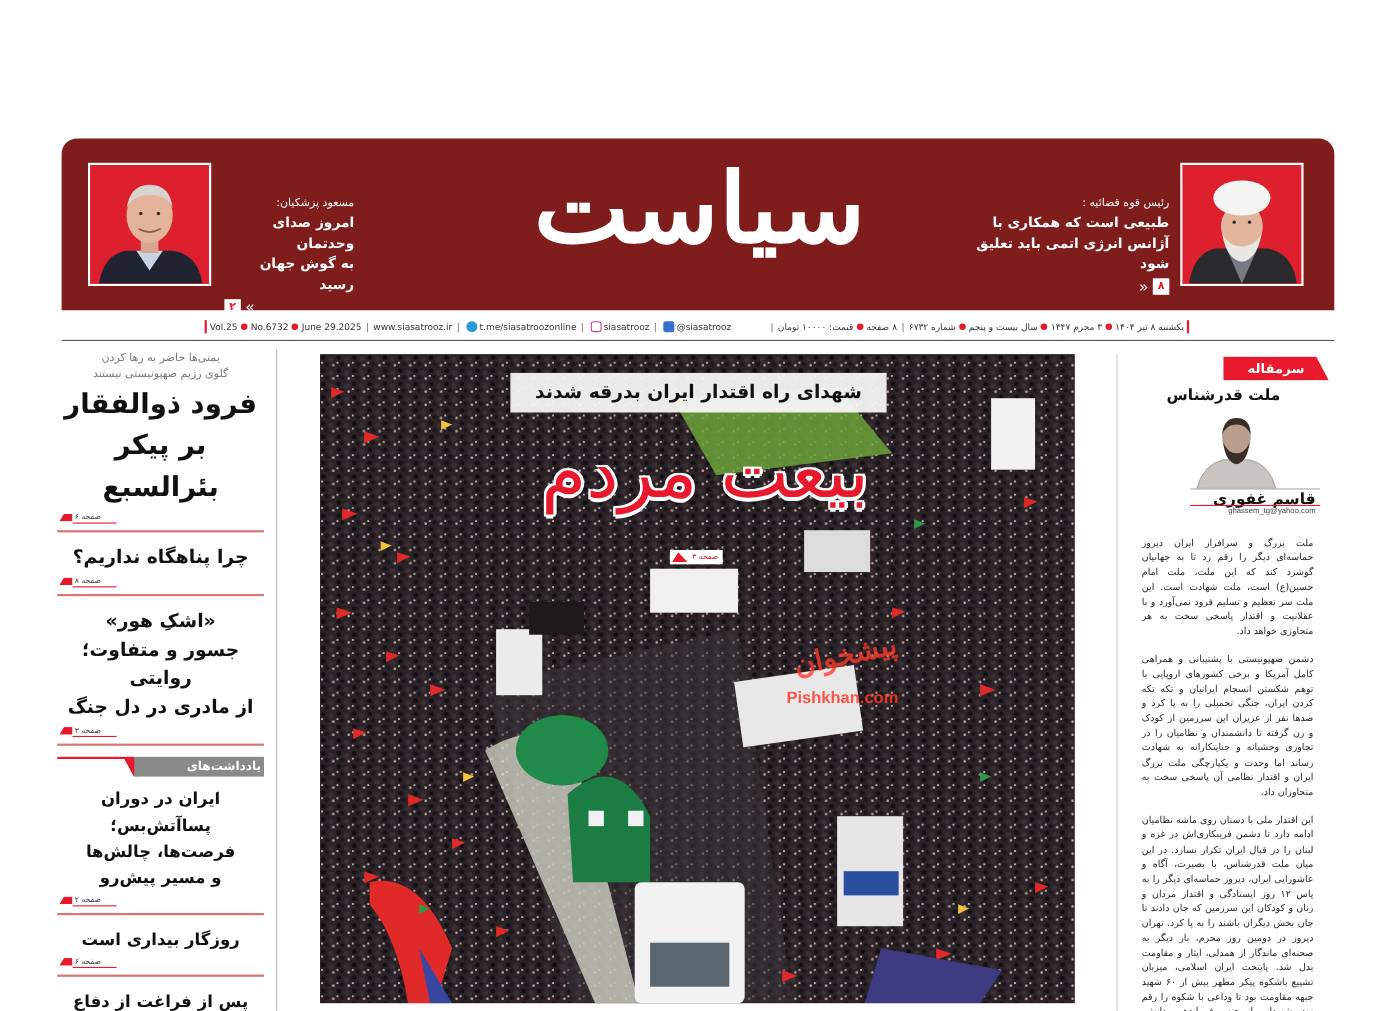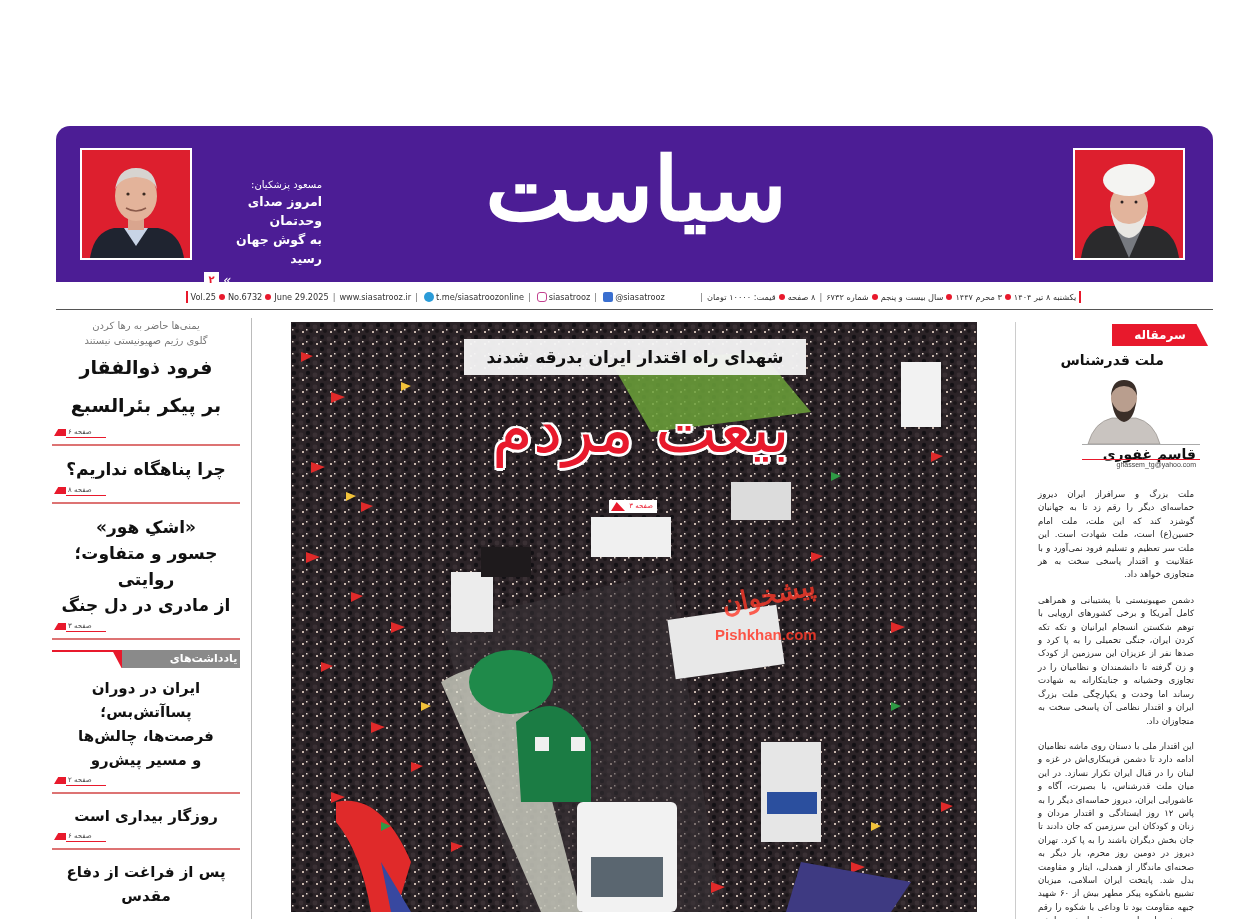--- a/index.html
+++ b/index.html
@@ -2,21 +2,21 @@
 <html><head>
 <meta charset="utf-8">
 <style>
   * { box-sizing: border-box; margin: 0; padding: 0; }
   html, body { width: 1250px; height: 919px; background: #ffffff; overflow: hidden; }
   body { position: relative; font-family: "DejaVu Sans", sans-serif; color: #111; }
 
   
   .masthead {
     position: absolute; left: 56px; top: 126px; width: 1157px; height: 156px;
-    background: #4c1d95; border-radius: 14px 14px 0 0;
+    background: #7f1d1d; border-radius: 14px 14px 0 0;
   }
   .mast-photo {
     position: absolute; top: 22px; width: 112px; height: 112px;
     border: 2px solid #ffffff; overflow: hidden; background: #d81a2c;
   }
   .mast-photo.left { left: 24px; }
   .mast-photo.right { right: 28px; }
   .portrait { position: absolute; left: 0; top: 0; width: 100%; height: 100%; }
 
   .mast-story { position: absolute; top: 52px; direction: rtl; text-align: right; color: #fff; }
@@ -58,21 +58,21 @@
   .strip-left, .strip-right { display: flex; align-items: center; }
   .strip-right { direction: rtl; }
   .mini-icon { display: inline-block; width: 10px; height: 10px; border-radius: 50%; vertical-align: middle; margin: 0 2px; }
   .tg { background: #2a9bd8; }
   .ig { border: 1.5px solid #c2418f; border-radius: 3px; }
   .tw { background: #3a6fd0; border-radius: 2px; }
 
   
   .left-col { position: absolute; left: 52px; top: 318px; width: 188px; direction: rtl; text-align: center; }
   .lc-kicker { font-size: 10px; line-height: 15px; color: #777; }
-  .lc-big { font-family: "DejaVu Sans", sans-serif; font-weight: bold; font-size: 19px; line-height: 38px; color: #111; }
+  .lc-big { font-family: "DejaVu Sans", sans-serif; font-weight: bold; font-size: 25px; line-height: 38px; color: #111; }
   .lc-h { font-family: "DejaVu Sans", sans-serif; font-weight: bold; font-size: 17px; line-height: 26px; color: #111; }
   .lc-h2 { font-family: "DejaVu Sans", sans-serif; font-weight: bold; font-size: 15px; line-height: 24px; color: #111; }
   .lc-ref { direction: ltr; text-align: left; font-size: 7px; color: #444; height: 12px; line-height: 12px; margin: 2px 0 6px 2px; position: relative; padding-left: 14px; }
   .lc-ref::before {
     content: ""; position: absolute; left: 0; top: 3px; width: 12px; height: 7px;
     background: #e8192c; clip-path: polygon(0 100%, 35% 0, 100% 0, 100% 100%);
   }
   .lc-ref::after { content: ""; position: absolute; left: 12px; bottom: 0; width: 40px; height: 1px; background: #e8192c; }
   .lc-rule { height: 2px; background: #d45050; margin: 4px 0 10px 0; opacity: 0.8; }
   .notes-band { position: relative; height: 18px; margin: 0 0 8px 0; }
@@ -150,20 +150,29 @@
       <span class="page-box">۲</span>
       <span class="chev">«</span>
     </div>
   </div>
 
   <div class="logo">
     <div class="logo-main">سیاست روز</div>
     <div class="logo-sub">روزنامه صبح ایران</div>
   </div>
 
+  <div class="mast-story right">
+    <div class="mast-kicker">رئیس قوه قضائیه :</div>
+    <div class="mast-headline">طبیعی است که همکاری با</div>
+    <div class="mast-headline">آژانس انرژی اتمی باید تعلیق شود</div>
+    <div class="page-ref">
+      <span class="chev">»</span>
+      <span class="page-box">۸</span>
+    </div>
+  </div>
   <div class="mast-photo right">
     <svg class="portrait" viewBox="0 0 108 108">
       <rect width="108" height="108" fill="#dd1f2e"></rect>
       <path d="M6 108 Q10 80 30 76 L78 76 Q100 80 104 108 Z" fill="#2a2a2c"></path>
       <path d="M40 76 L54 108 L68 76 Z" fill="#777a80"></path>
       <ellipse cx="54" cy="56" rx="19" ry="22" fill="#e2b49c"></ellipse>
       <path d="M36 62 Q40 86 54 88 Q68 86 72 62 Q66 74 54 74 Q42 74 36 62 Z" fill="#e9e7e3"></path>
       <ellipse cx="54" cy="30" rx="26" ry="16" fill="#f4f4f2"></ellipse>
       <circle cx="47" cy="52" r="1.5" fill="#2a2222"></circle>
         <circle cx="61" cy="52" r="1.5" fill="#2a2222"></circle>

